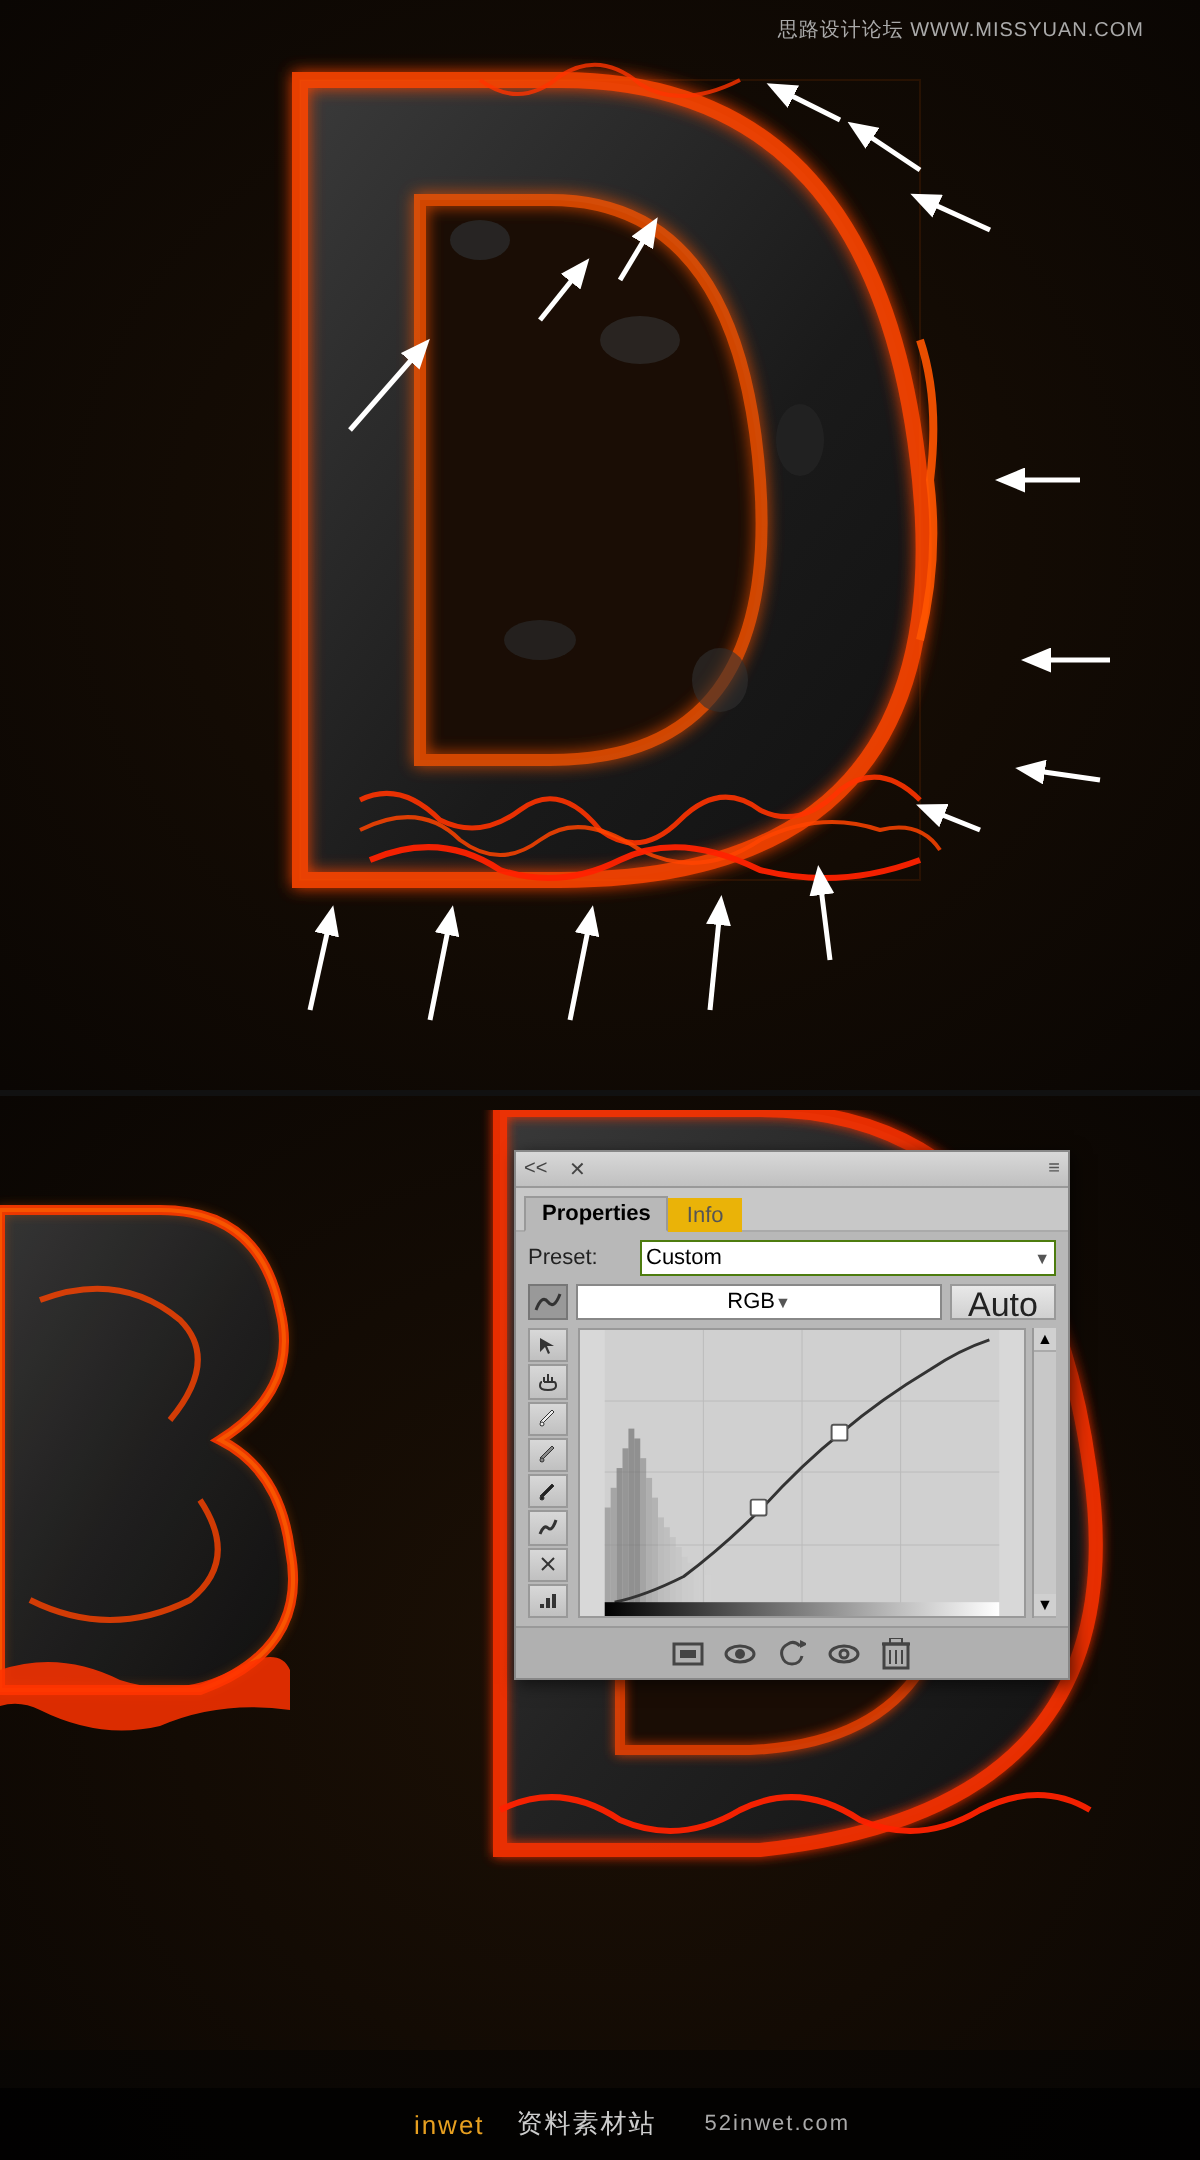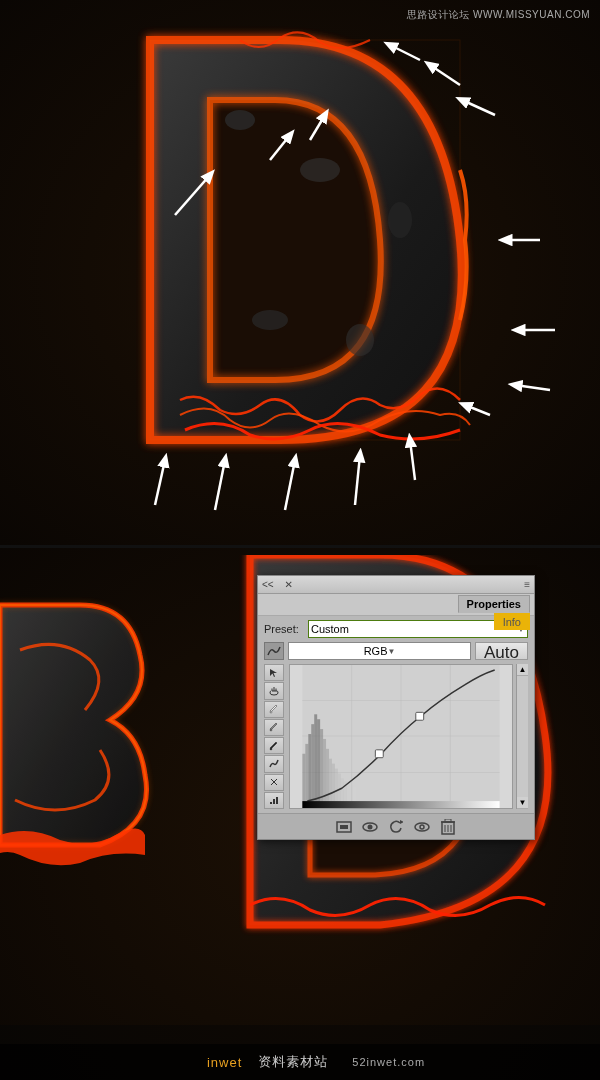--- a/index.html
+++ b/index.html
@@ -60,21 +60,21 @@
       width: 600px;
       height: 480px;
       background: radial-gradient(ellipse at 50% 60%, #1c1005 0%, #0a0603 100%);
       overflow: hidden;
     }
 
     
     .watermark-top {
       position: absolute;
       top: 8px;
-      right: 10px;
+      right: 28px;
       color: #aaa;
       font-size: 10px;
       letter-spacing: 0.5px;
       z-index: 10;
     }
 
     
     .watermark-bottom {
       position: absolute;
       bottom: 0;
@@ -140,21 +140,20 @@
     }
 
     .panel-tabs {
       background: #c8c8c8;
       display: flex;
       align-items: flex-end;
       height: 22px;
       border-bottom: 1px solid #aaa;
       padding: 0 4px;
       flex-shrink: 0;
-      flex-direction: column;
     }
 
     .tab {
       padding: 2px 8px;
       font-size: 11px;
       cursor: pointer;
       border: 1px solid transparent;
       border-bottom: none;
       position: relative;
       top: 1px;
@@ -198,21 +197,21 @@
       border: 1px solid #666;
       display: inline-flex;
       align-items: center;
       justify-content: center;
     }
 
     .preset-row {
       display: flex;
       align-items: center;
       margin-bottom: 4px;
-      gap: 8px;
+      gap: 20px;
     }
 
     .preset-label {
       font-size: 11px;
       color: #222;
       width: 36px;
       flex-shrink: 0;
     }
 
     .preset-select {

